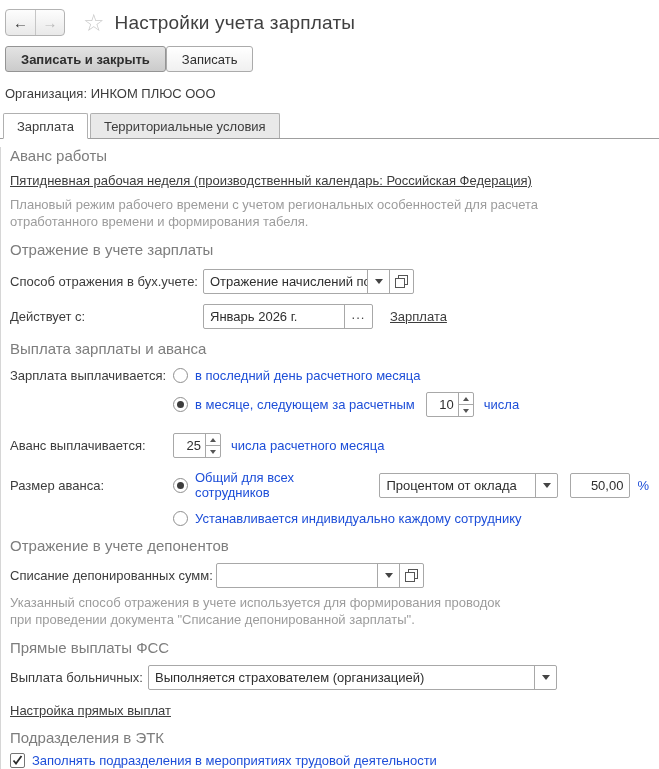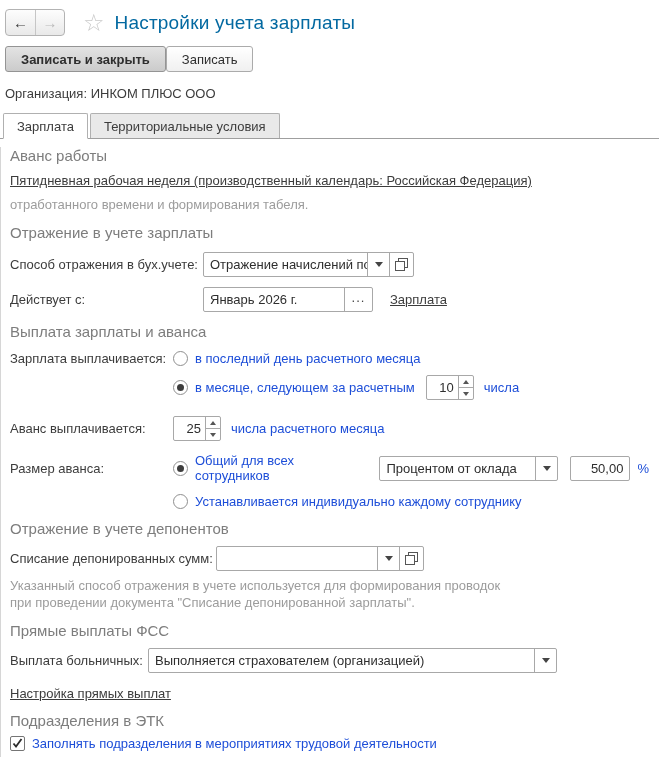--- a/index.html
+++ b/index.html
@@ -13,21 +13,21 @@
 
   
   .hdr { display:flex; align-items:center; padding:7px 0 0 5px; height:38px; }
   .nav-group { display:inline-flex; border:1px solid #b3b3b3; border-radius:4px;
     overflow:hidden; background:linear-gradient(#fdfdfd,#e9e9e9); }
   .nav-btn { width:29px; height:25px; display:flex; align-items:center; justify-content:center;
     font-size:15px; cursor:pointer; }
   .nav-btn.back { color:#3a3a3a; font-weight:bold; }
   .nav-btn.fwd { color:#b9b9b9; font-weight:bold; border-left:1px solid #c6c6c6; }
   .star { font-size:24px; color:#c9c9c9; margin:0 10px 0 18px; line-height:1; }
-  .title { font-size:19px; color:#0369a1; letter-spacing:0.2px; }
+  .title { font-size:19px; color:#404040; letter-spacing:0.2px; }
 
   
   .toolbar { display:flex; padding:8px 0 0 5px; height:37px; }
   .btn { height:26px; display:flex; align-items:center; padding:0 15px;
     border-radius:3px; cursor:pointer; font-size:13px; }
   .btn-primary { background:linear-gradient(#e3e3e3,#cbcbcb); border:1px solid #949494;
     font-weight:bold; color:#2e2e2e; }
   .btn-secondary { background:linear-gradient(#ffffff,#f0f0f0); border:1px solid #ababab; color:#2e2e2e; }
 
   
@@ -117,20 +117,21 @@
   <div class="tab inactive">Территориальные условия</div>
 </div>
 
 <div class="content">
 
   <div class="sect-h" style="margin-top:8px">Аванс работы</div>
   <div style="margin-top:9px">
     <span class="lnk">Пятидневная рабочая неделя (производственный календарь: Российская Федерация)</span>
   </div>
   <div class="note">
+    <div>Плановый режим рабочего времени с учетом региональных особенностей для расчета</div>
     <div>отработанного времени и формирования табеля.</div>
   </div>
 
   <div class="sect-h">Отражение в учете зарплаты</div>
 
   <div class="row" style="margin-top:11px">
     <div class="lbl" style="width:193px">Способ отражения в бух.учете:</div>
     <div class="field">
       <div class="fld-text" style="width:163px">Отражение начислений по умолчанию</div>
       <div class="fld-btn">

